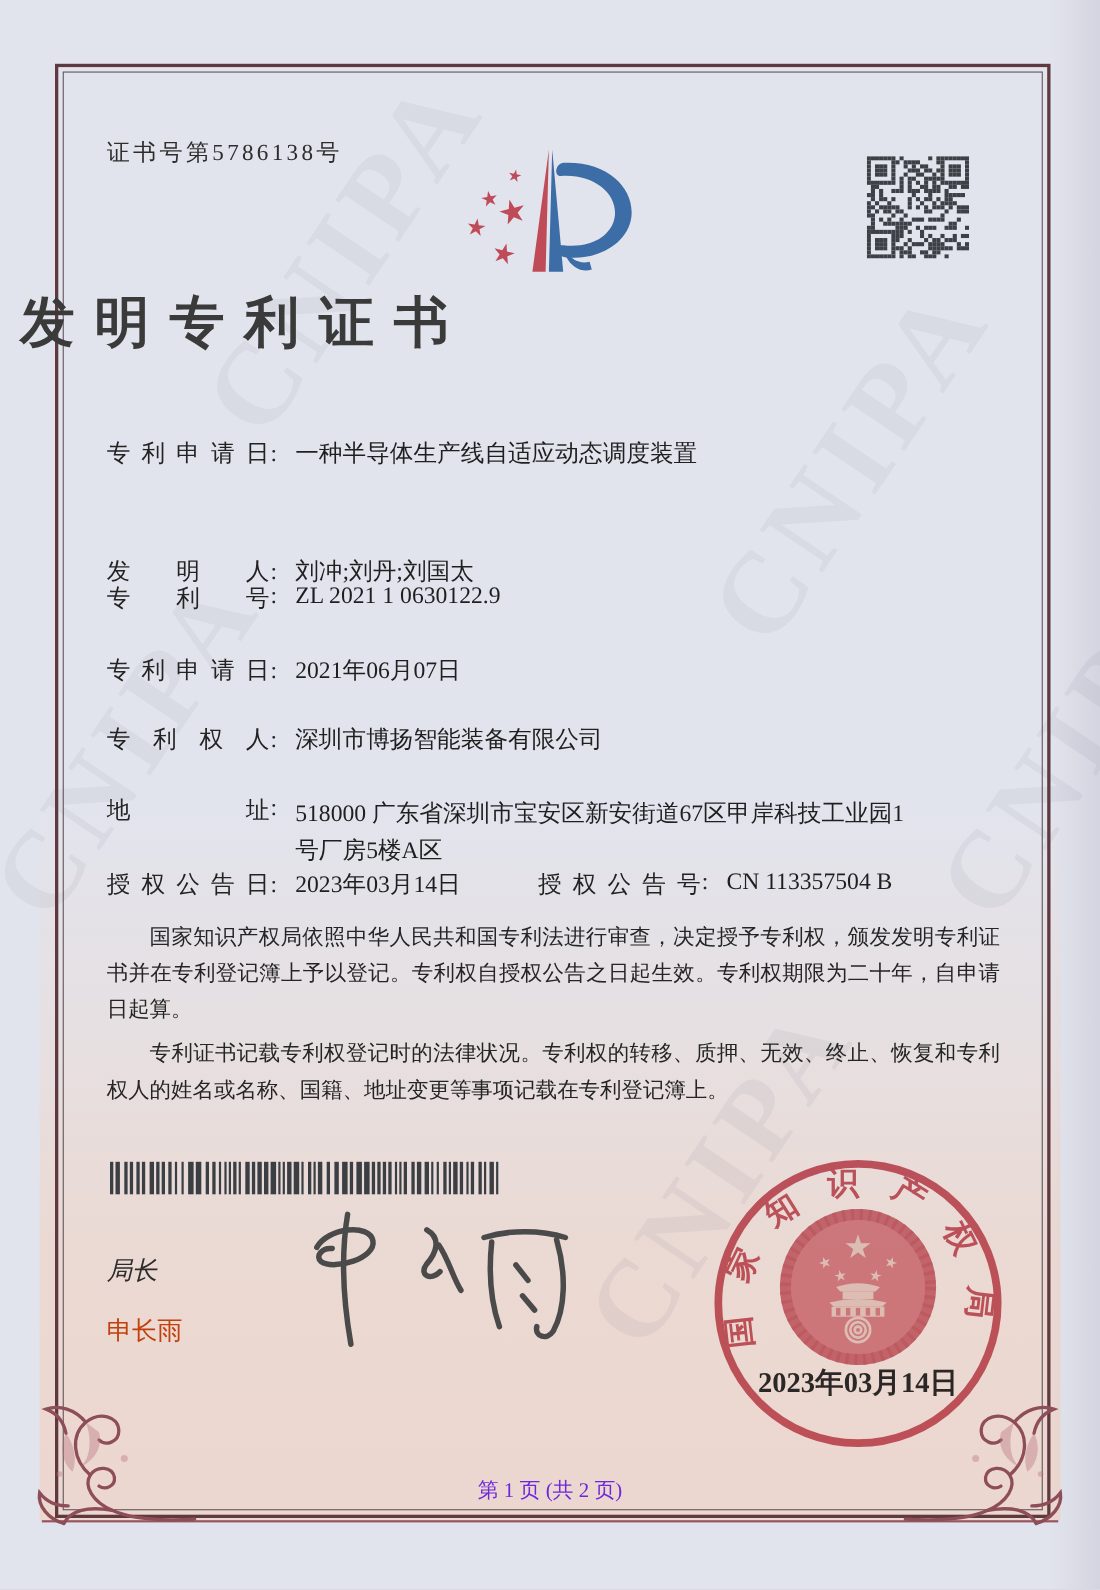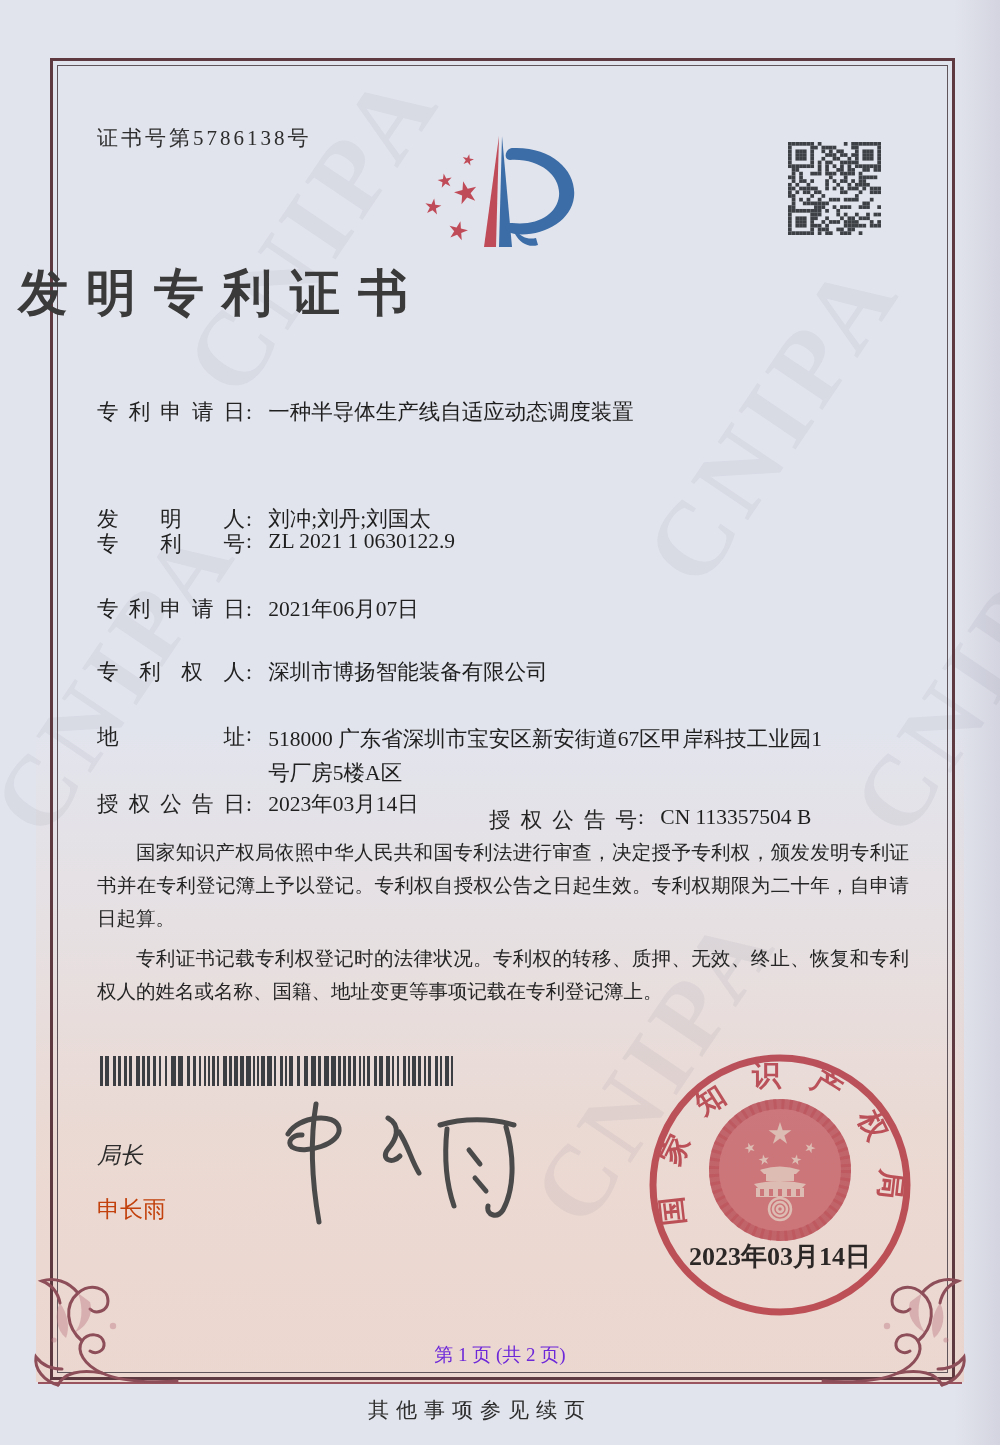--- a/index.html
+++ b/index.html
@@ -20,21 +20,21 @@
   .qr{position:absolute;left:788px;top:142px;}
   .title{position:absolute;left:0;width:100%;top:260px;text-align:left;
          font-size:50px;font-weight:bold;color:#3a3a3a;letter-spacing:18px;text-indent:18px;}
   .fields{position:absolute;left:97px;top:388px;width:812px;font-size:21.5px;}
   .row{position:absolute;left:0;width:812px;white-space:nowrap;}
   .lbl{display:inline-block;width:148px;text-align:justify;text-align-last:justify;
        vertical-align:top;color:#232323;}
   .colon{margin-left:1px;}
   .val{margin-left:11px;color:#1f1f1f;}
   .val-wrap{display:inline-block;width:572px;white-space:normal;line-height:34px;vertical-align:top;}
-  .grant2{position:absolute;left:392px;top:16px;white-space:nowrap;}
+  .grant2{position:absolute;left:392px;top:0;white-space:nowrap;}
   .paras{position:absolute;left:97px;top:836px;width:812px;}
   .paras p{margin:0 0 7px 0;font-size:19.5px;line-height:33px;text-indent:2em;
            text-align:justify;color:#252525;}
   .barcode{position:absolute;left:100px;top:1056px;}
   .officer-role{position:absolute;left:97px;top:1140px;font-family:"Liberation Sans","DejaVu Sans",sans-serif;
                 font-size:23px;color:#2c2c2c;font-style:italic;}
   .officer-name{position:absolute;left:97px;top:1194px;font-family:"Liberation Sans","DejaVu Sans",sans-serif;
                 font-size:23px;color:#c2410c;}
   .signature{position:absolute;left:252px;top:1098px;}
   .seal{position:absolute;left:645px;top:1050px;opacity:.93;mix-blend-mode:multiply;}
@@ -595,15 +595,14 @@
       <path d="M34,117 C20,113 10,101 12,89 C18,97 28,101 38,101"></path>
     </g>
     <g fill="rgba(185,115,128,.4)">
       <path d="M54,25 C60,41 58,57 50,65 C61,60 70,48 66,34 Z"></path>
       <path d="M36,35 C44,46 46,60 42,70 C32,62 30,46 36,35 Z"></path>
       <circle cx="89" cy="58" r="3.2"></circle>
       <circle cx="30" cy="72" r="2.6"></circle>
     </g>
   </svg>
 
-  <div class="note">其他事项参见续页</div>
 
 </div>
 
 </body></html>

